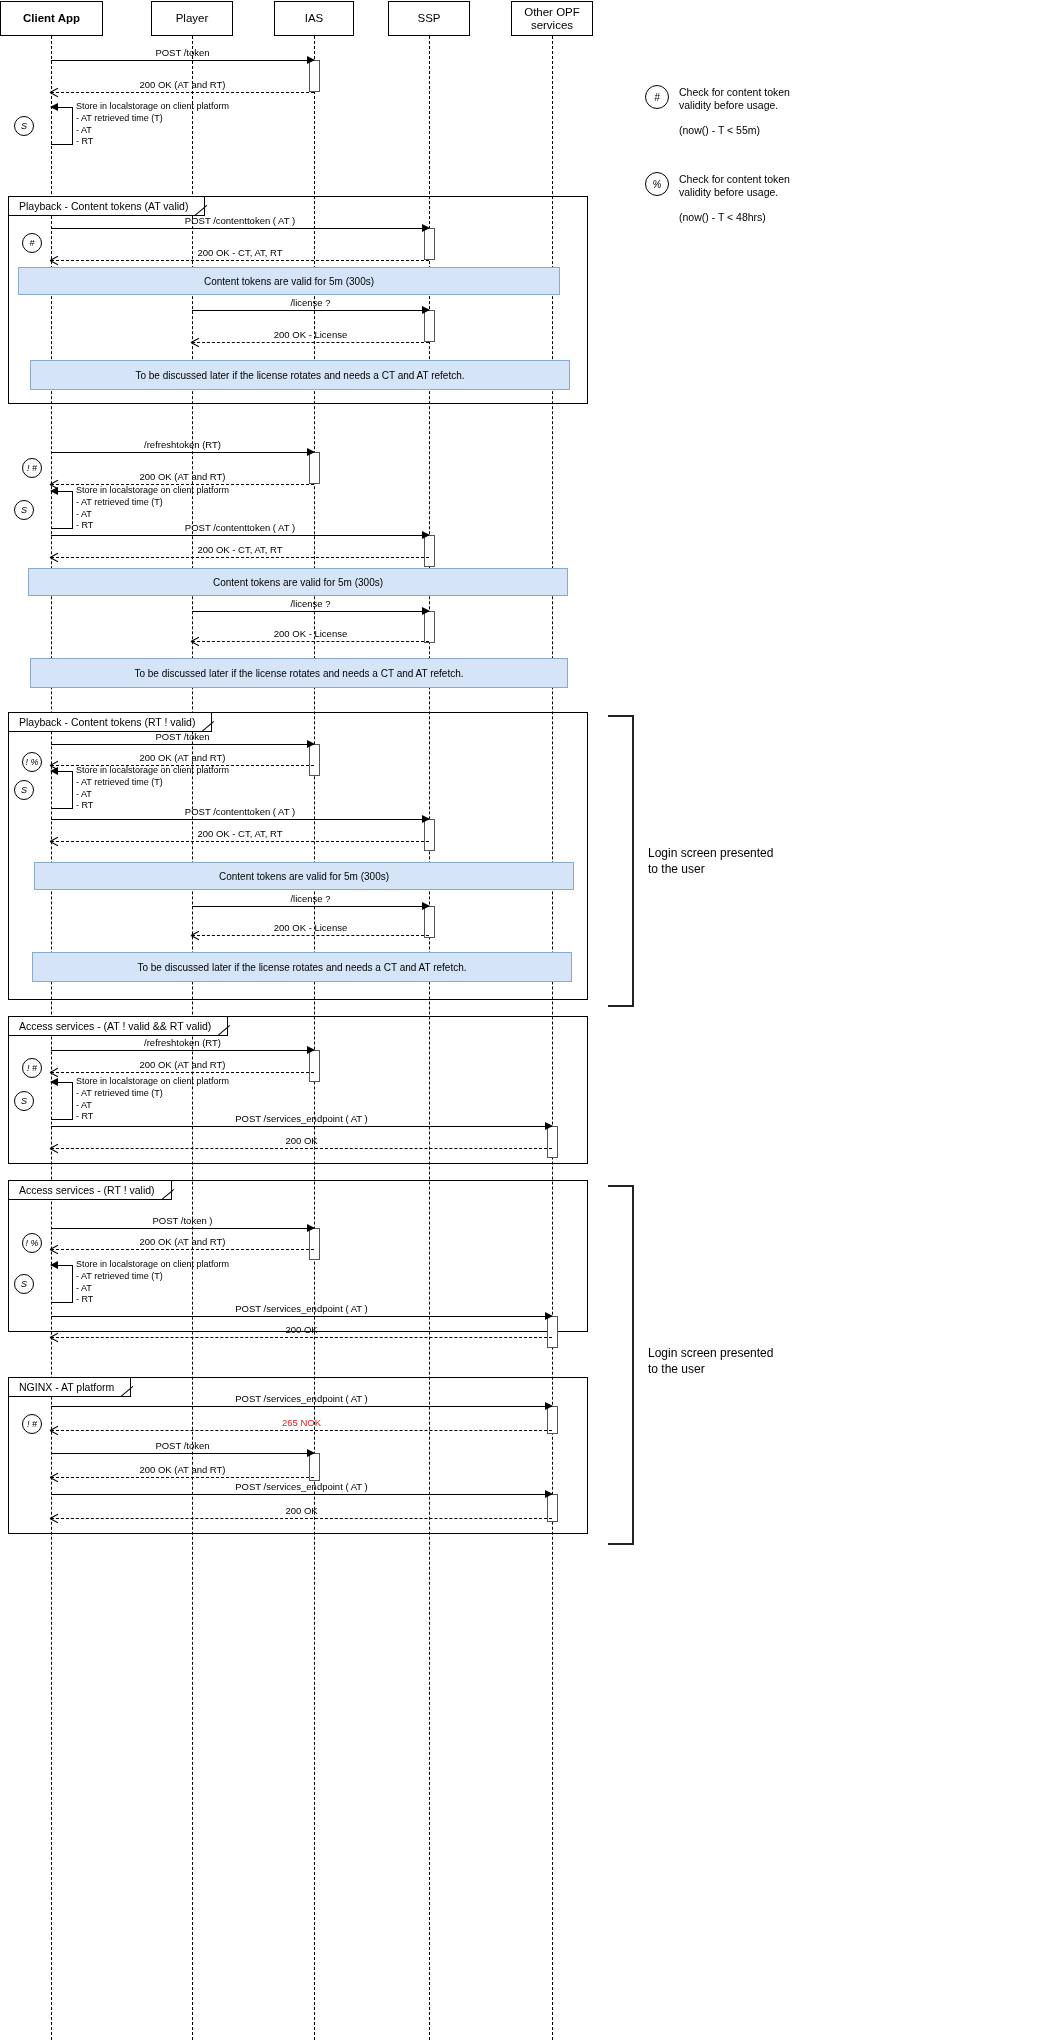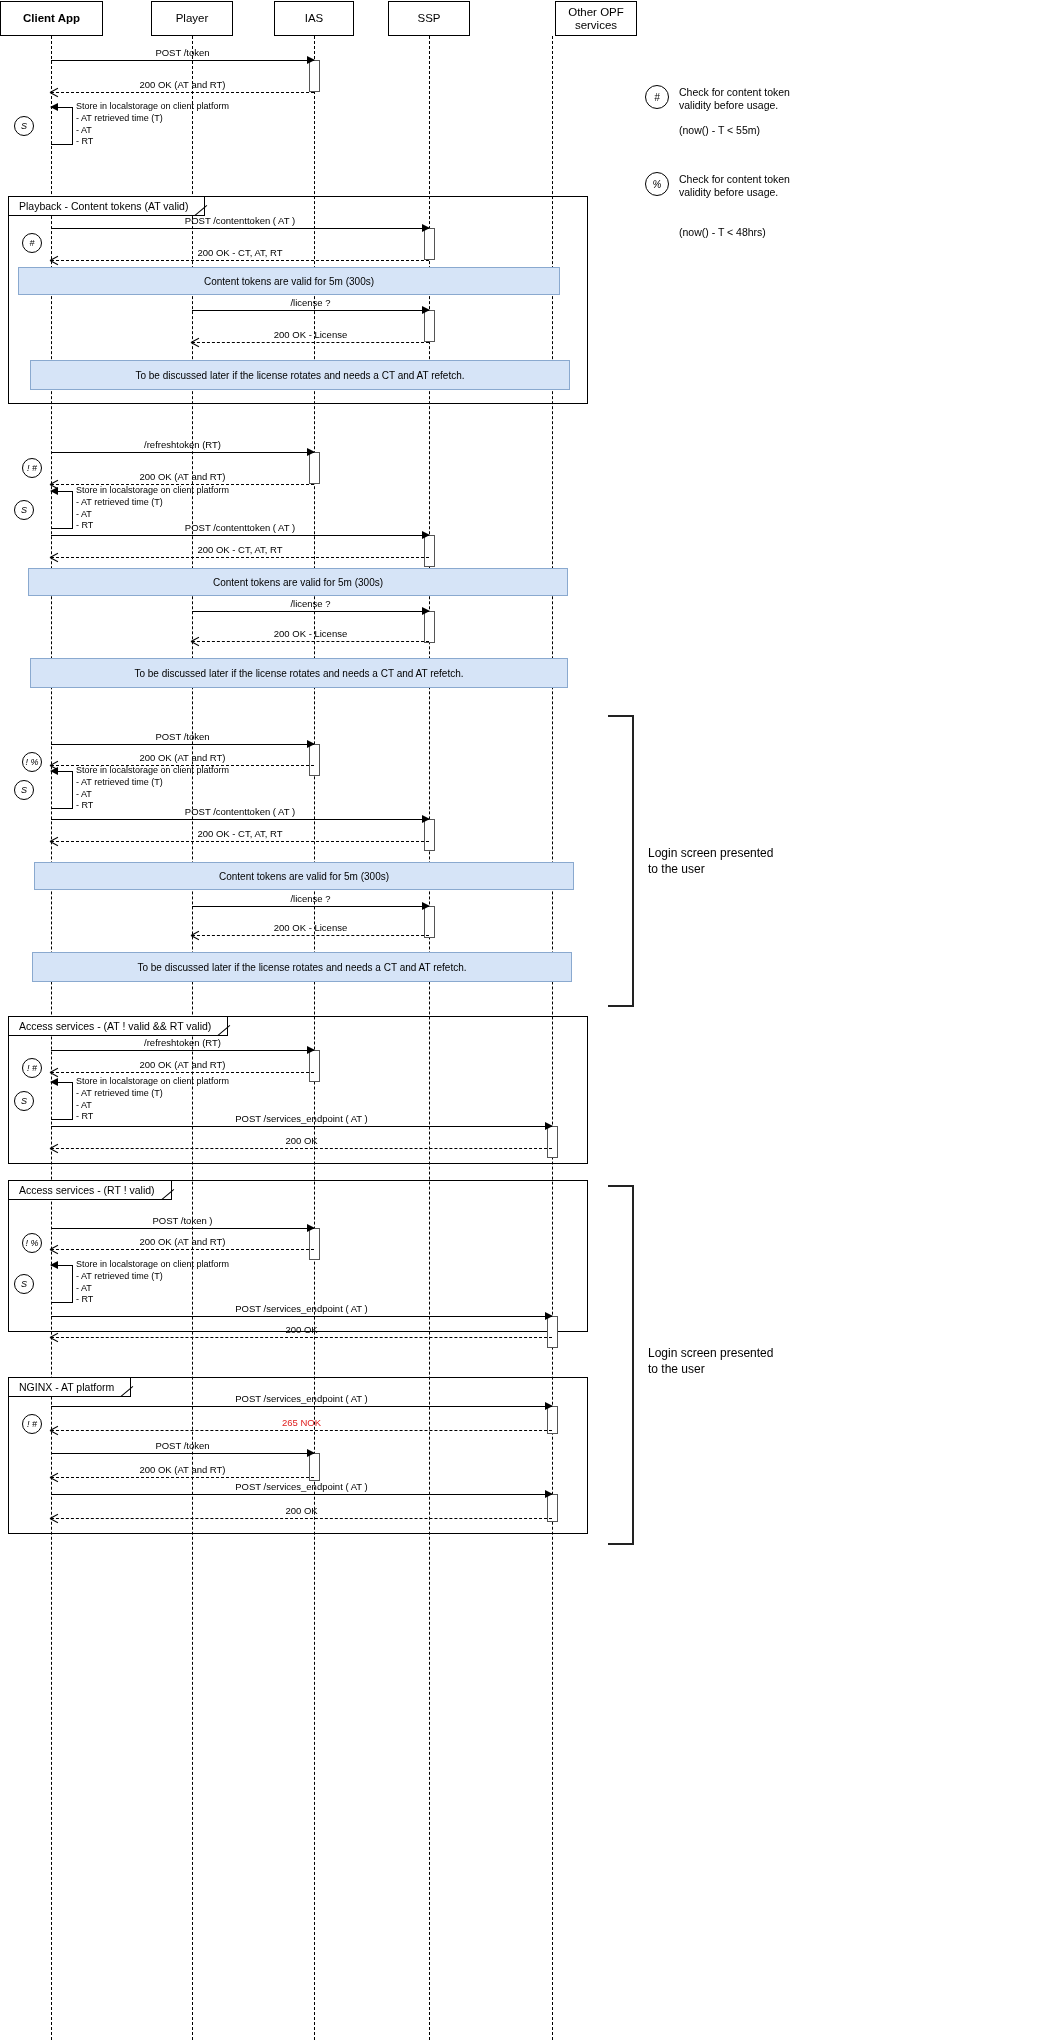--- a/index.html
+++ b/index.html
@@ -117,37 +117,37 @@
     </div>
     <div class="lifeline" style="left: 192px; top: 36px; height: 2004px;"></div>
     <div class="lifeline-head" style="left: 274px; top: 1px; width: 80px; height: 35px;">
       <span style="white-space: pre-line;">IAS</span>
     </div>
     <div class="lifeline" style="left: 314px; top: 36px; height: 2004px;"></div>
     <div class="lifeline-head" style="left: 388px; top: 1px; width: 82px; height: 35px;">
       <span style="white-space: pre-line;">SSP</span>
     </div>
     <div class="lifeline" style="left: 429px; top: 36px; height: 2004px;"></div>
-    <div class="lifeline-head" style="left: 511px; top: 1px; width: 82px; height: 35px; margin-left: 44px;">
+    <div class="lifeline-head" style="left: 511px; top: 1px; width: 82px; height: 35px;">
       <span style="white-space: pre-line;">Other OPF
 services</span>
     </div>
     <div class="lifeline" style="left: 552px; top: 36px; height: 2004px;"></div>
     <div class="legend-item" style="left: 645px; top: 85px; width: 380px; height: 60px;">
       <div class="legend-circle">#</div>
       <div class="legend-text">Check for content token
 validity before usage.</div>
     </div>
     <div class="legend-sub" style="left: 679px; top: 124px;">(now() - T &lt; 55m)</div>
     <div class="legend-item" style="left: 645px; top: 172px; width: 380px; height: 60px;">
       <div class="legend-circle">%</div>
       <div class="legend-text">Check for content token
 validity before usage.</div>
     </div>
-    <div class="legend-sub" style="left: 679px; top: 226px; text-align: right;">(now() - T &lt;  48hrs)</div>
+    <div class="legend-sub" style="left: 679px; top: 211px; text-align: right;">(now() - T &lt;  48hrs)</div>
     <div class="activation" style="left: 309px; top: 60px; height: 32px;"></div>
     <div class="msg" style="left: 51px; top: 60px; width: 263px;">
       <div class="line"></div>
       <div class="arrowR"></div>
       <div class="label">POST /token</div>
     </div>
     <div class="msg dashed" style="left: 51px; top: 92px; width: 263px;">
       <div class="line"></div>
       <div class="arrowL"></div>
       <div class="label">200 OK (AT and RT)</div>
@@ -243,20 +243,23 @@
       <div class="label">/license ?</div>
     </div>
     <div class="msg dashed" style="left: 192px; top: 641px; width: 237px;">
       <div class="line"></div>
       <div class="arrowL"></div>
       <div class="label">200 OK - License</div>
     </div>
     <div class="note" style="left: 30px; top: 658px; width: 538px; height: 30px;">
       <span style="white-space: pre-line;">To be discussed later if the license rotates and needs a CT and AT refetch.</span>
     </div>
+    <div class="frag" style="left: 8px; top: 712px; width: 580px; height: 288px;">
+      <div class="frag-tab">Playback - Content tokens (RT ! valid)</div>
+    </div>
     <div class="marker" style="left: 22px; top: 752px; width: 20px; height: 20px;">
       <span>! %</span>
     </div>
     <div class="activation" style="left: 309px; top: 744px; height: 32px;"></div>
     <div class="msg" style="left: 51px; top: 744px; width: 263px;">
       <div class="line"></div>
       <div class="arrowR"></div>
       <div class="label">POST /token</div>
     </div>
     <div class="msg dashed" style="left: 51px; top: 765px; width: 263px;">

